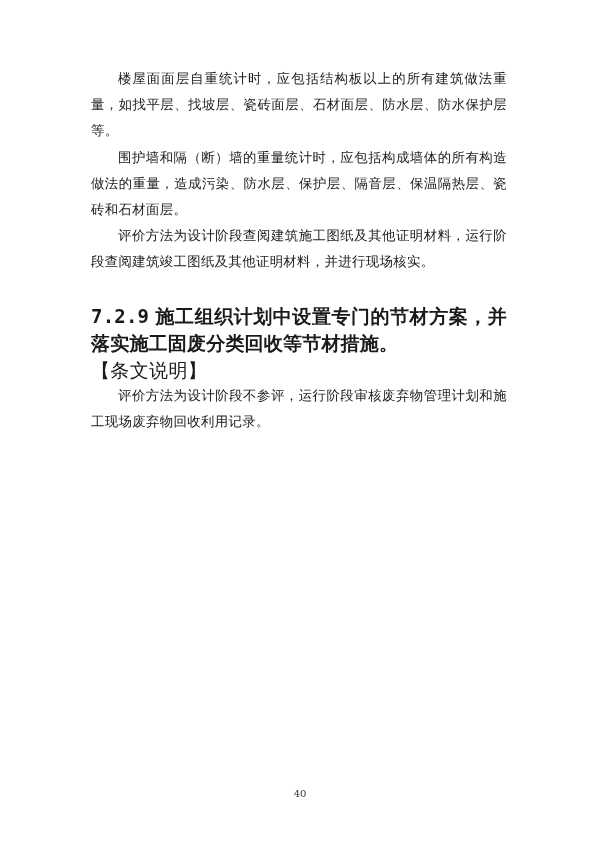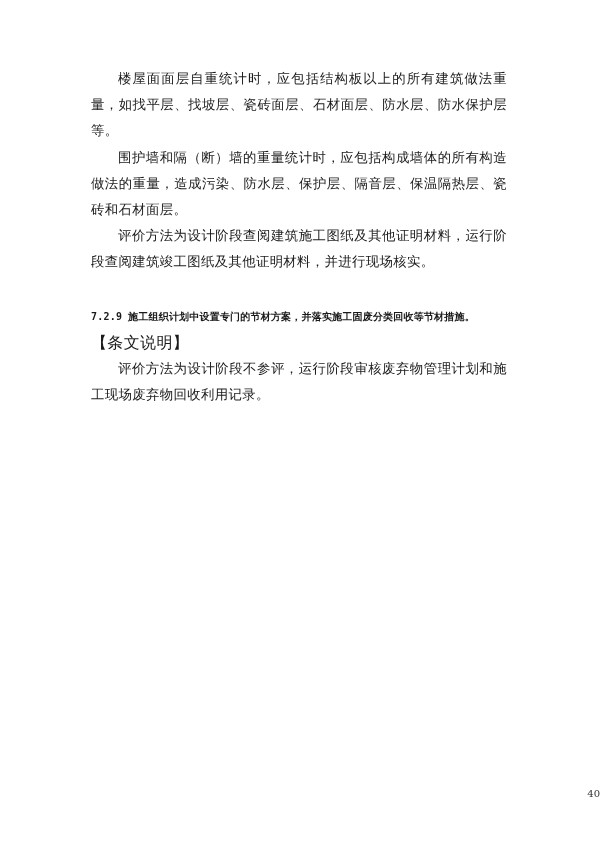--- a/index.html
+++ b/index.html
@@ -2,24 +2,24 @@
 <html><head>
 <meta charset="utf-8">
 <style>
   html, body { margin: 0; padding: 0; background: #ffffff; }
   body { width: 600px; height: 848px; position: relative; overflow: hidden;
          font-family: "DejaVu Serif", "Liberation Serif", serif; color: #1a1a1a; }
   .page { position: absolute; left: 0; top: 0; width: 600px; height: 848px; background: #fff; }
   .content { position: absolute; left: 91px; top: 66px; width: 416px; }
   p { margin: 0; font-size: 13.4px; line-height: 26.2px; letter-spacing: 0.35px; text-align: justify; }
   p.indent { text-indent: 27px; }
-  .clause-title { margin-top: 27px; font-weight: bold; font-family: "DejaVu Sans", "Liberation Sans", sans-serif; font-size: 10px; line-height: 27px; letter-spacing: 0.2px; }
+  .clause-title { margin-top: 27px; font-weight: bold; font-family: "DejaVu Sans", "Liberation Sans", sans-serif; font-size: 19px; line-height: 27px; letter-spacing: 0.2px; }
   .clause-title .num { font-family: "DejaVu Sans Mono", "Liberation Mono", monospace; font-weight: bold; margin-right: 6px; }
-  .note-label { font-size: 16px; line-height: 26px; }
-  .page-number { position: absolute; top: 788px; left: 0; width: 600px; text-align: right;
+  .note-label { font-size: 19px; line-height: 26px; }
+  .page-number { position: absolute; top: 788px; left: 0; width: 600px; text-align: center;
                  font-size: 10px; color: #333; }
 </style>
 </head>
 <body>
 
 <div class="page">
   <div class="content">
     <p class="indent">楼屋面面层自重统计时，应包括结构板以上的所有建筑做法重量，如找平层、找坡层、瓷砖面层、石材面层、防水层、防水保护层等。</p>
     <p class="indent">围护墙和隔（断）墙的重量统计时，应包括构成墙体的所有构造做法的重量，造成污染、防水层、保护层、隔音层、保温隔热层、瓷砖和石材面层。</p>
     <p class="indent">评价方法为设计阶段查阅建筑施工图纸及其他证明材料，运行阶段查阅建筑竣工图纸及其他证明材料，并进行现场核实。</p>

